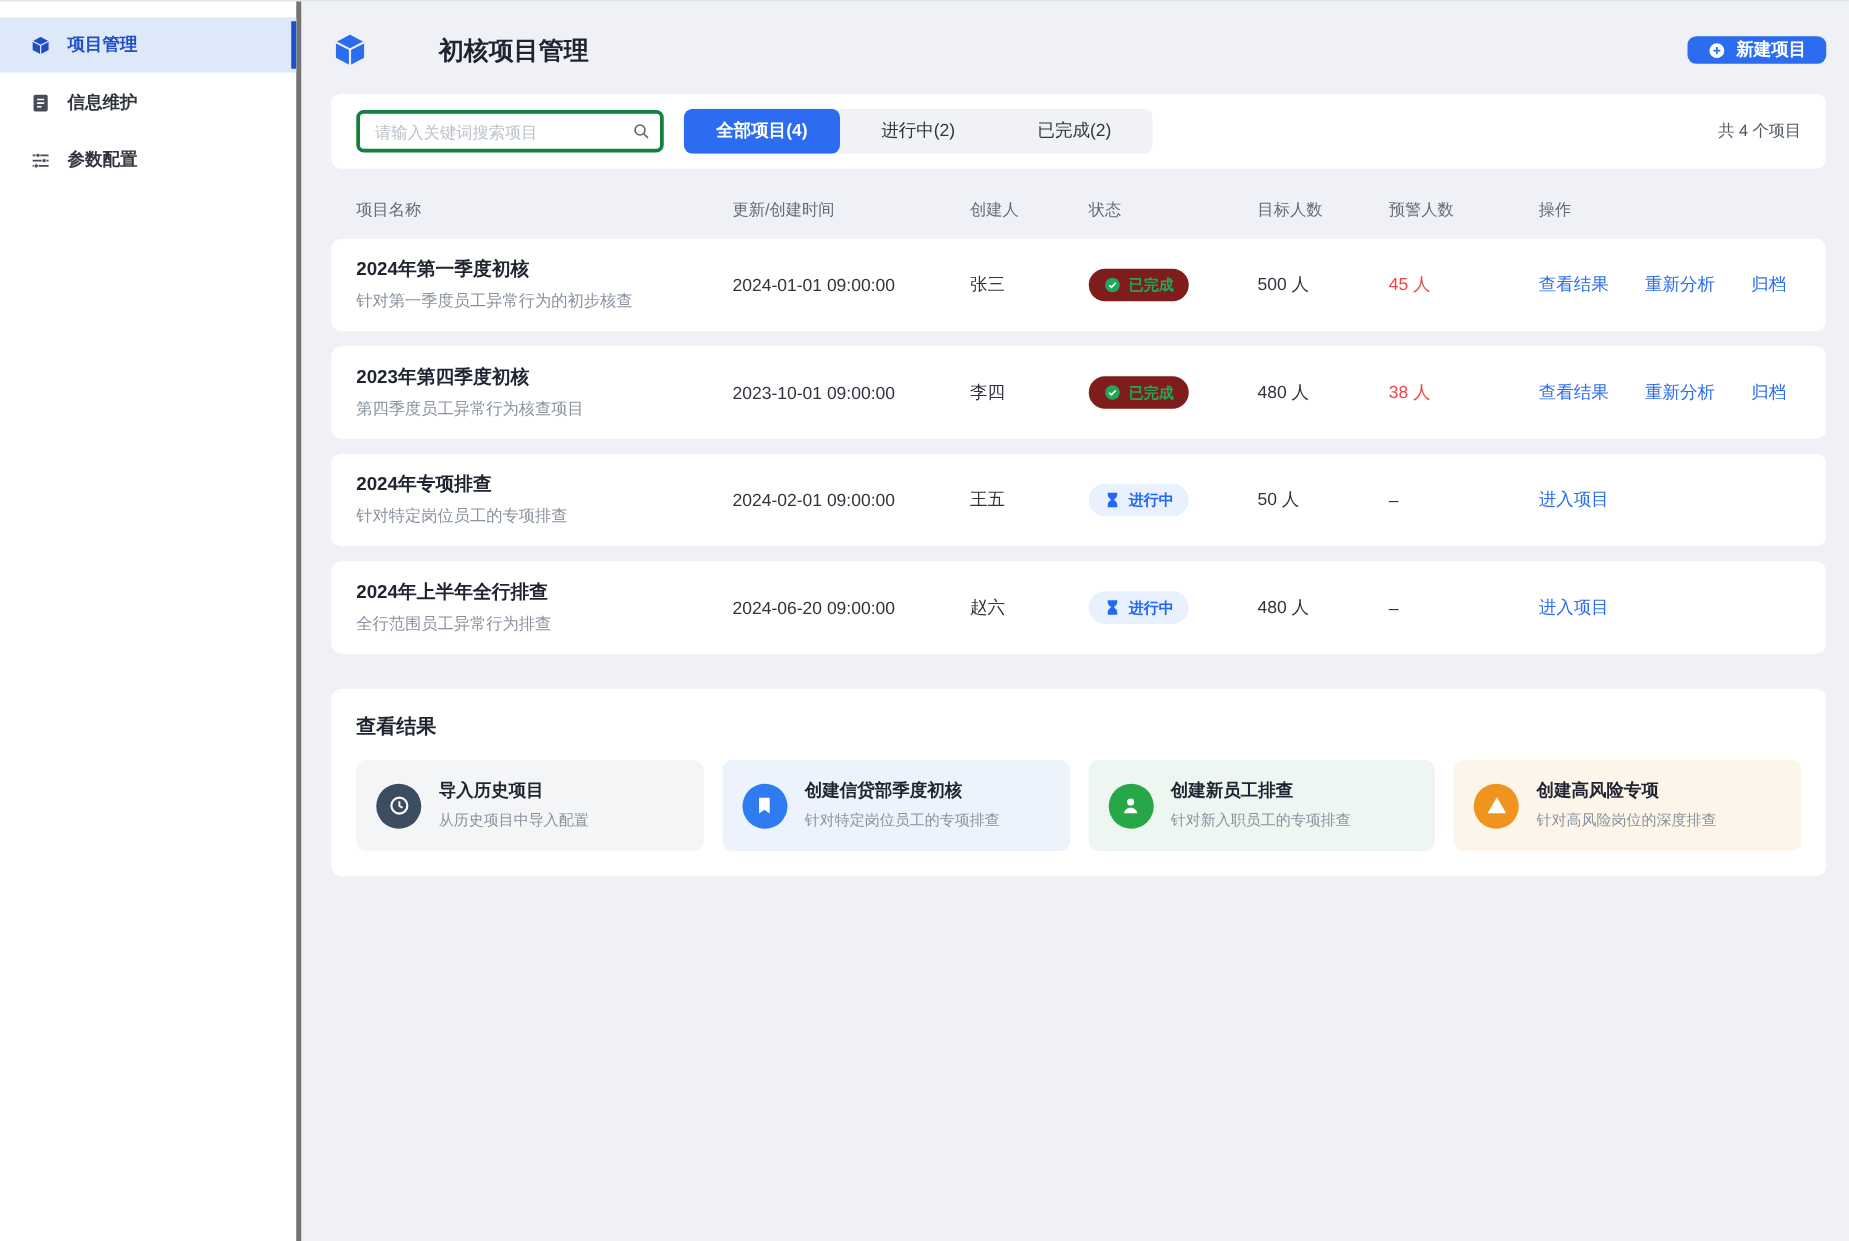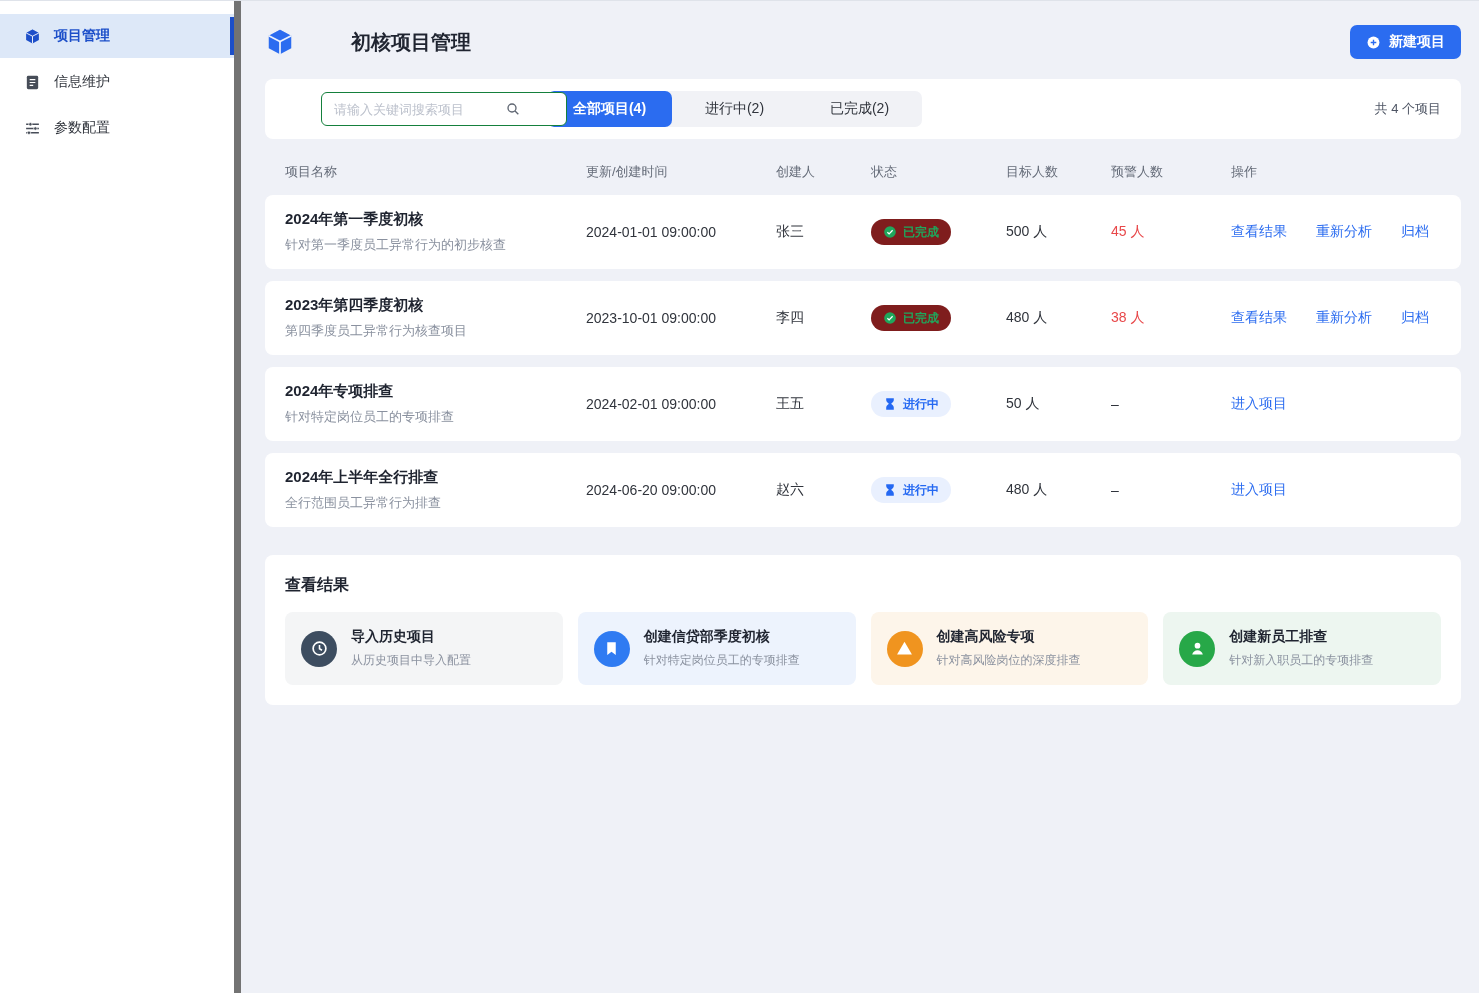--- a/index.html
+++ b/index.html
@@ -5,42 +5,42 @@
   * { margin:0; padding:0; box-sizing:border-box; }
   html,body { width:1479px; height:993px; }
   body {
     font-family:"Liberation Sans","DejaVu Sans",sans-serif;
     background:#eff1f7; color:#1f2430; overflow:hidden;
     border-top:1px solid #dfe3ea;
   }
   .app { display:flex; width:100%; height:100%; }
 
   
-  .sidebar { width:241px; background:#fff; border-right:7px solid #737373; padding-top:13px; flex:none; }
-  .side-item { position:relative; display:flex; align-items:center; gap:13px; height:44px; padding:0 24px; font-size:14px; color:#30343c; cursor:pointer; margin-bottom:2px; }
+  .sidebar { width:241px; background:#fff; border-right:4px solid #737373; padding-top:13px; flex:none; }
+  .side-item { position:relative; display:flex; align-items:center; gap:13px; height:44px; padding:0 24px; font-size:14px; color:#30343c; cursor:pointer; margin-bottom:2px;font-weight:bold; }
   .side-item .s-ico { width:17px; height:17px; color:#474d58; flex:none; display:flex; }
   .side-item.active { background:#dde8f8; color:#1d4fc9; font-weight:bold; }
   .side-item.active .s-ico { color:#1d4fc9; }
   .side-item.active::after { content:""; position:absolute; right:0; top:3px; bottom:3px; width:4px; background:#1d4fc9; }
 
   
   .main { flex:1; padding:24px 18px 0 24px; min-width:0; }
 
   .page-head { display:flex; align-items:center; margin-bottom:20px;gap:44px; }
   .page-head .p-ico { width:30px; height:30px; color:#2b6cf0; margin-right:12px; display:flex; }
   .page-title { font-size:20px; font-weight:bold; color:#1f2430; }
-  .btn-primary { margin-left:auto; display:flex; align-items:center; gap:8px; height:34px; padding:0 16px; background:#2b6cf0; color:#fff; font-size:14px; font-weight:bold; border:none; border-radius:7px; cursor:pointer; }
+  .btn-primary { margin-left:auto; display:flex; align-items:center; gap:8px; height:22px; padding:0 16px; background:#2b6cf0; color:#fff; font-size:14px; font-weight:bold; border:none; border-radius:7px; cursor:pointer; }
   .btn-primary svg { width:15px; height:15px; }
 
   .panel { background:#fff; border-radius:8px; }
 
   
   .toolbar { display:flex; align-items:center; padding:12px 20px; margin-bottom:0; }
   .search-box { position:relative; width:246px; }
-  .search-box input { width:100%; height:34px; border:1px solid #15803d; border-radius:6px; padding:0 34px 0 12px; font-size:13px; color:#30343c; outline:none; font-family:inherit; background:#fff;margin-left:36px; }
+  .search-box input { width:100%; height:34px; border:3px solid #15803d; border-radius:6px; padding:0 34px 0 12px; font-size:13px; color:#30343c; outline:none; font-family:inherit; background:#fff; }
   .search-box input::placeholder { color:#bcc1cc; }
   .search-box .mag { position:absolute; right:10px; top:9px; width:16px; height:16px; color:#5f6672; }
   .tabs { display:flex; background:#f1f2f6; border-radius:7px; margin-left:16px; overflow:hidden; }
   .tab { width:125px; height:36px; display:flex; align-items:center; justify-content:center; font-size:14px; color:#30343c; cursor:pointer; border-radius:7px;text-align:center; }
   .tab.active { background:#2b6cf0; color:#fff; font-weight:bold; }
   .total-text { margin-left:auto; font-size:13px; color:#4e5564; }
 
   
   .grid-cols { display:grid; grid-template-columns:minmax(0,1fr) 190px 95px 135px 105px 120px 210px; align-items:center; padding:0 20px; }
   .table-head { padding-top:24px; padding-bottom:14px; font-size:13px; color:#646b78; }
@@ -302,39 +302,39 @@
           <span class="sc-ico">
               <svg viewBox="0 0 24 24">
                 <use href="#i-bookmark"></use>
               </svg>
             </span>
           <div>
             <div class="sc-card-title">创建信贷部季度初核</div>
             <div class="sc-card-sub">针对特定岗位员工的专项排查</div>
           </div>
         </div>
+        <div class="sc-card green">
+          <span class="sc-ico">
+              <svg viewBox="0 0 24 24">
+                <use href="#i-person"></use>
+              </svg>
+            </span>
+          <div>
+            <div class="sc-card-title">创建新员工排查</div>
+            <div class="sc-card-sub">针对新入职员工的专项排查</div>
+          </div>
+        </div>
         <div class="sc-card orange">
           <span class="sc-ico">
               <svg viewBox="0 0 24 24">
                 <use href="#i-warning"></use>
               </svg>
             </span>
           <div>
             <div class="sc-card-title">创建高风险专项</div>
             <div class="sc-card-sub">针对高风险岗位的深度排查</div>
           </div>
         </div>
-        <div class="sc-card green">
-          <span class="sc-ico">
-              <svg viewBox="0 0 24 24">
-                <use href="#i-person"></use>
-              </svg>
-            </span>
-          <div>
-            <div class="sc-card-title">创建新员工排查</div>
-            <div class="sc-card-sub">针对新入职员工的专项排查</div>
-          </div>
-        </div>
       </div>
     </section>
 
   </main>
 </div>
 
 </body></html>

